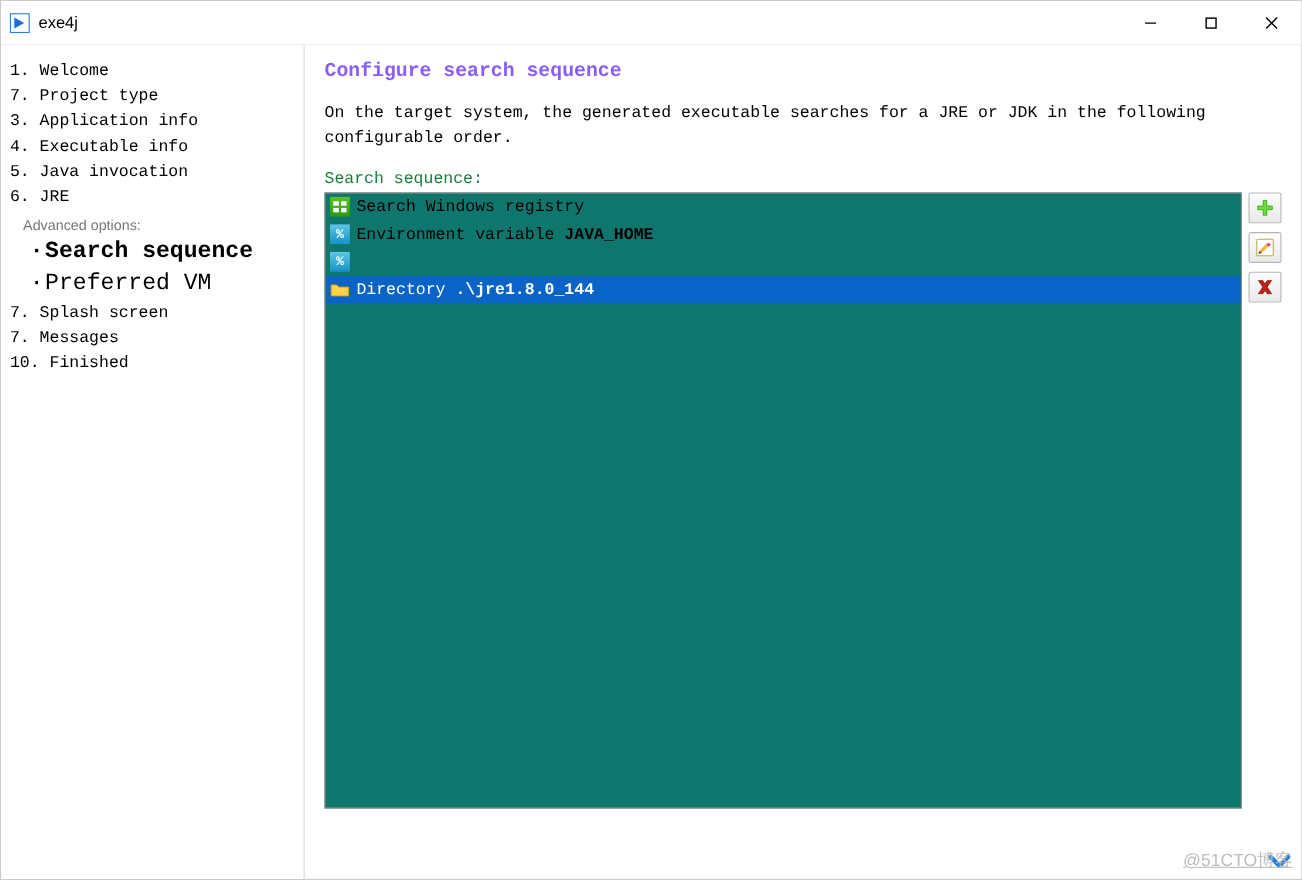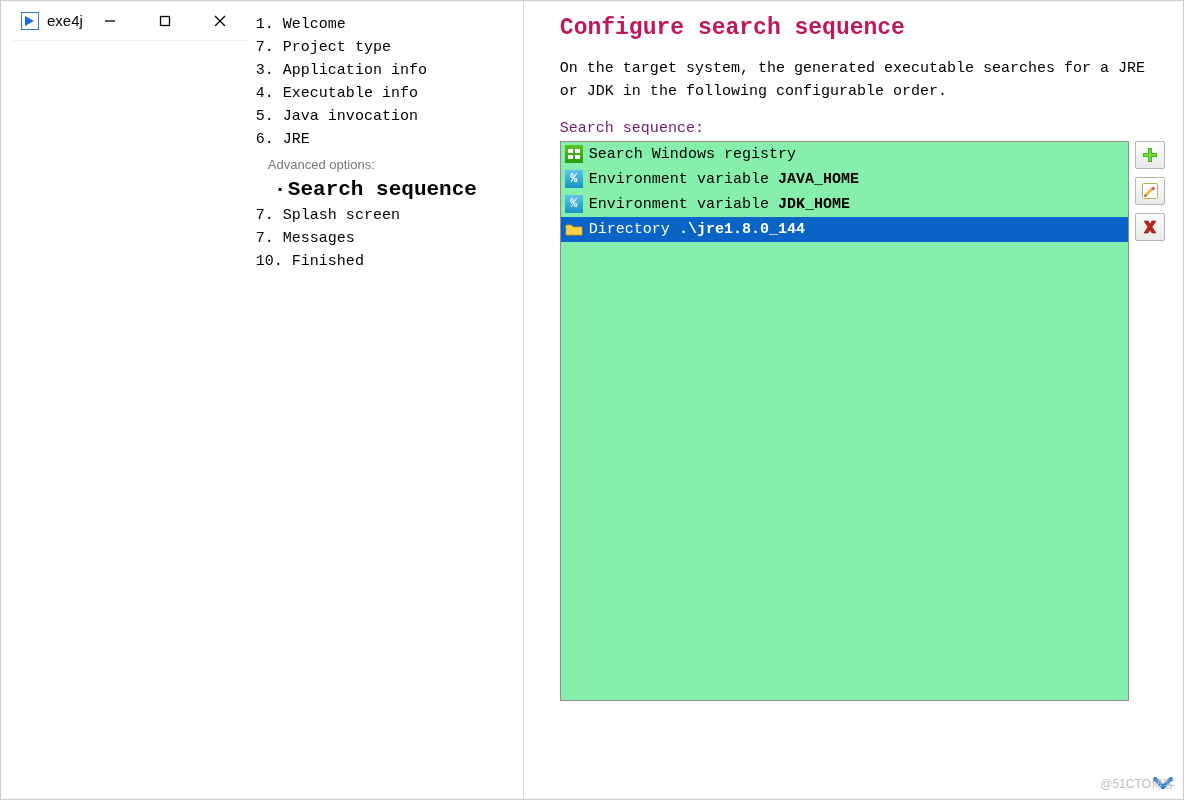--- a/index.html
+++ b/index.html
@@ -1,46 +1,46 @@
 <!DOCTYPE html>
 <html><head>
 <meta charset="utf-8">
 <style>
   * { box-sizing: border-box; margin: 0; padding: 0; }
   html, body { width: 1184px; height: 800px; font-family: "SimSun", "NSimSun", "Courier New", monospace; font-size: 15px; overflow: hidden; background: #fff; }
-  .window { width: 1184px; height: 800px; display: flex; flex-direction: row; border: 1px solid #ccc; padding-left: 12px; }
+  .window { width: 1184px; height: 800px; display: flex; flex-direction: column; border: 1px solid #ccc; }
   .titlebar { height: 40px; display: flex; align-items: center; padding: 0 0 0 8px; background: #fff; border-bottom: 1px solid #eee; }
   .app-icon { width: 18px; height: 18px; background: #fff; border: 1px solid #2b7dd6; position: relative; margin-right: 8px; }
   .app-icon::after { content:""; position:absolute; left:3px; top:3px; width:0; height:0; border-left:9px solid #1a6fd6; border-top:5px solid transparent; border-bottom:5px solid transparent; }
   .title-text { font-family: "Segoe UI", Tahoma, sans-serif; font-size: 15px; color: #000; }
   .win-controls { margin-left: auto; display: flex; }
   .win-btn { width: 55px; height: 38px; display:flex; align-items:center; justify-content:center; font-family: "Segoe UI Symbol", sans-serif; font-size:14px; color:#000; background:transparent; border:none; }
-  .body { flex:1; display:flex; min-height:0;gap:18px; }
+  .body { flex:1; display:flex; min-height:0; }
   .sidebar { width: 276px; border-right: 1px solid #d9d9d9; padding: 12px 0 0 8px; background:#fff; position:relative; overflow:hidden; }
   .step { padding: 3px 0; font-size: 15px; color:#000; white-space: pre; cursor:pointer; }
   .step-sub-hdr { padding: 6px 0 3px 12px; font-family: Tahoma, sans-serif; font-size: 13px; color:#777; }
   .step-sub { padding: 3px 0 3px 18px; font-size:21px; color:#000; cursor:pointer; }
   .step-sub.active { font-weight: bold; }
   .bullet { display:inline-block; width:14px; }
   .main { flex:1; display:flex; flex-direction:column; padding: 14px 18px 0 18px; min-width:0; }
-  .heading { font-size: 23px; font-weight: bold; color:#be185d; margin-bottom: 16px; }
+  .heading { font-size: 18px; font-weight: bold; color:#8b5cf6; margin-bottom: 16px; }
   .desc { font-size: 15px; color:#000; line-height: 1.55; margin-bottom: 16px; }
-  .list-label { font-size:15px; color:#701a75; margin-bottom: 4px; }
+  .list-label { font-size:15px; color:#15803d; margin-bottom: 4px; }
   .list-area { display:flex; gap:6px; }
-  .listbox { flex:1; border:1px solid #8e8e8e; background:#86efac; height: 560px; overflow:auto; }
+  .listbox { flex:1; border:1px solid #8e8e8e; background:#0f766e; height: 560px; overflow:auto; }
   .row { display:flex; align-items:center; height:25px; padding:0 4px 0 4px; gap:6px; font-size:15px; color:#000; cursor:pointer; white-space:nowrap; }
   .row.selected { background:#0a64c8; color:#fff; }
   .row-icon { width:18px; height:18px; flex:0 0 18px; display:inline-flex; align-items:center; justify-content:center; font-size:12px; font-weight:bold; color:#fff; }
   .ico-registry { background: linear-gradient(#58c322,#2a9a10); }
   .ico-env { background: linear-gradient(#5fc6e6,#1493c8); }
   .row .folder-svg { width:18px; height:14px; }
   .btn-col { display:flex; flex-direction:column; gap:8px; }
   .side-btn { width:30px; height:28px; border:1px solid #b5b5b5; background:linear-gradient(#fdfdfd,#e9e9e9); display:flex; align-items:center; justify-content:center; cursor:pointer; border-radius:2px; }
   .side-btn svg { width:18px; height:18px; }
-  .watermark { position:absolute; right:8px; bottom:6px; font-family: Tahoma, sans-serif; font-size:12px; color:#bdbdbd; }
+  .watermark { position:absolute; right:8px; bottom:6px; font-family: Tahoma, sans-serif; font-size:16px; color:#bdbdbd;text-decoration:underline; }
   .corner { position:absolute; right:6px; bottom:2px; width:28px; height:28px; }
   b { font-weight:bold; }
 </style>
 </head>
 <body>
 
 <div class="window">
   <div class="titlebar">
     <div class="app-icon"></div>
     <div class="title-text">exe4j</div>
@@ -67,20 +67,21 @@
   <div class="body">
     <div class="sidebar" id="sidebar">
         <div class="step">1. Welcome</div>
         <div class="step">7. Project type</div>
         <div class="step">3. Application info</div>
         <div class="step">4. Executable info</div>
         <div class="step">5. Java invocation</div>
         <div class="step">6. JRE</div>
         <div class="step-sub-hdr">Advanced options:</div>
         <div class="step-sub active"><span class="bullet">·</span><span>Search sequence</span></div>
+        <div class="step-sub"><span class="bullet">·</span><span>Preferred VM</span></div>
         <div class="step">7. Splash screen</div>
         <div class="step">7. Messages</div>
         <div class="step">10. Finished</div>
       </div>
 
     <div class="main" style="position:relative">
       <div class="heading">Configure search sequence</div>
       <div class="desc">On the target system, the generated executable searches for a JRE or JDK in the following configurable order.</div>
       <div class="list-label">Search sequence:</div>
       <div class="list-area">
@@ -95,21 +96,20 @@
                 </svg>
               </span>
               <span>Search Windows registry</span>
             </div>
             <div class="row">
               <span class="row-icon ico-env">%</span>
               <span>Environment variable <b>JAVA_HOME</b></span>
             </div>
             <div class="row">
               <span class="row-icon ico-env">%</span>
-              <span>Environment variable <b>JDK_HOME</b></span>
             </div>
             <div class="row selected">
               <span class="row-icon" style="background: transparent;">
                 <svg class="folder-svg" viewBox="0 0 18 14">
                   <path d="M1 3 L1 13 L17 13 L17 5 L8 5 L6 3 Z" fill="#ffd24a" stroke="#e19a00" stroke-width="0.8"></path>
                 </svg>
               </span>
               <span>Directory <b>.\jre1.8.0_144</b></span>
             </div>
           </div>

